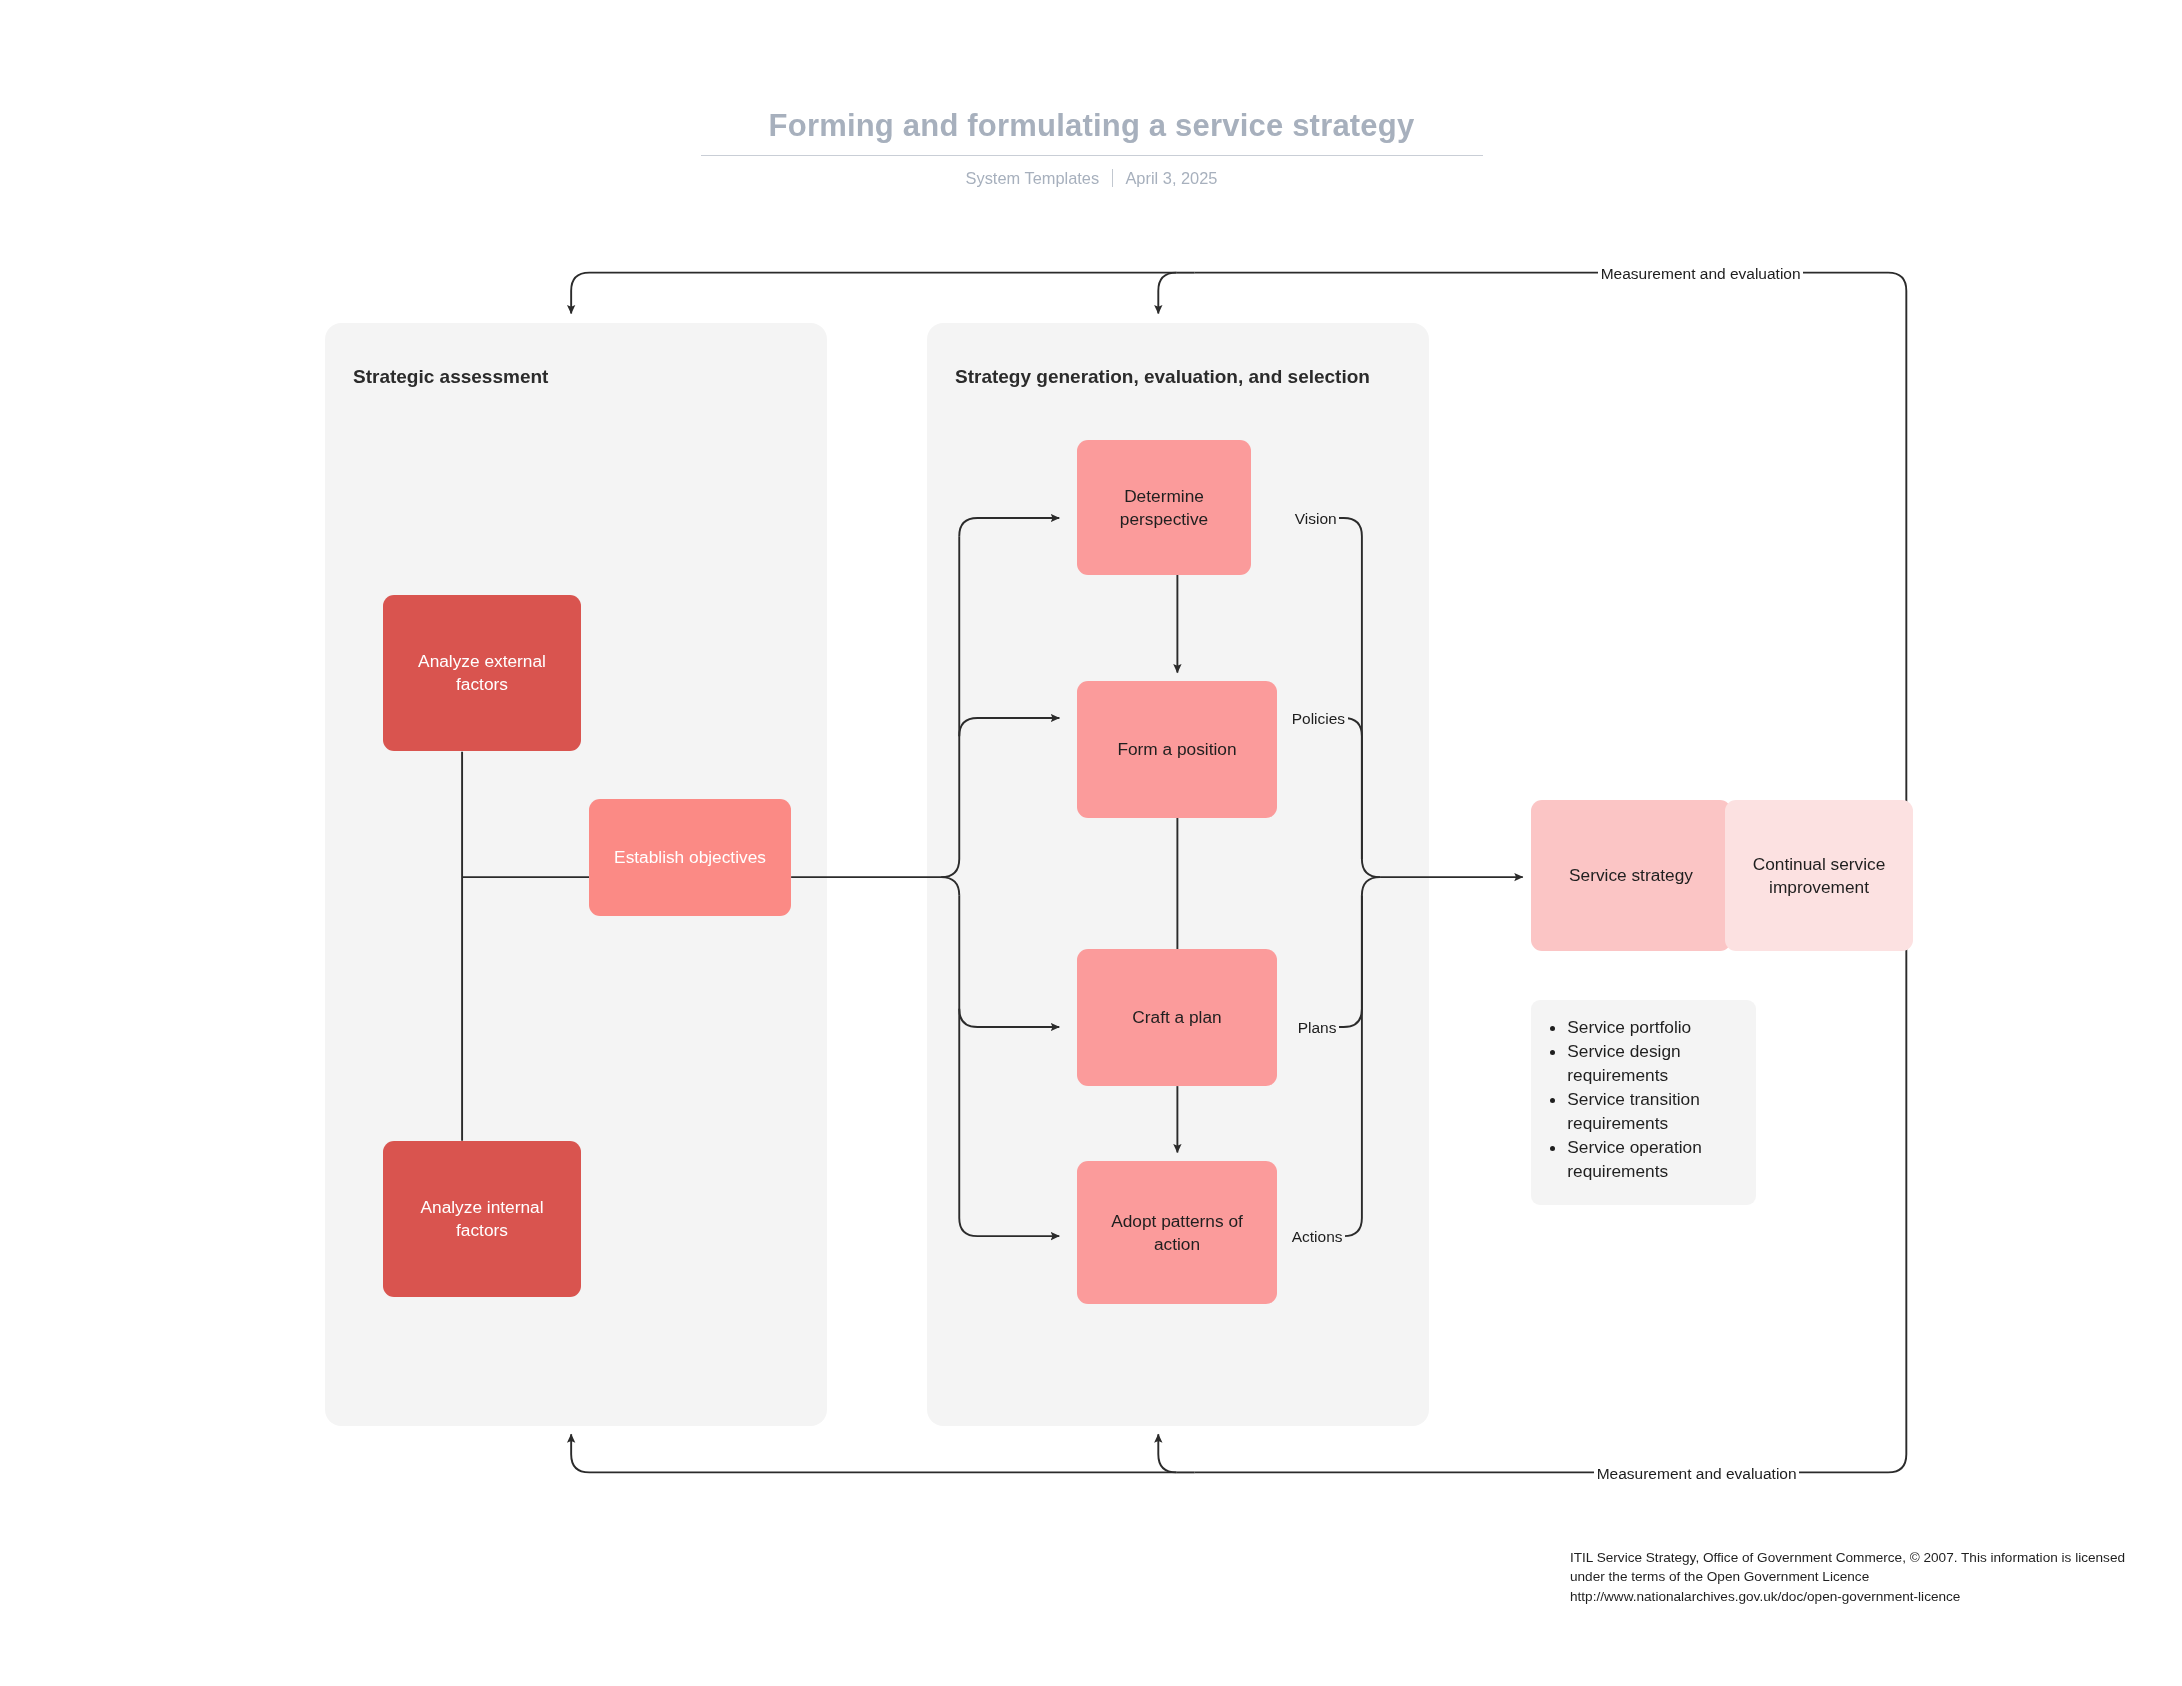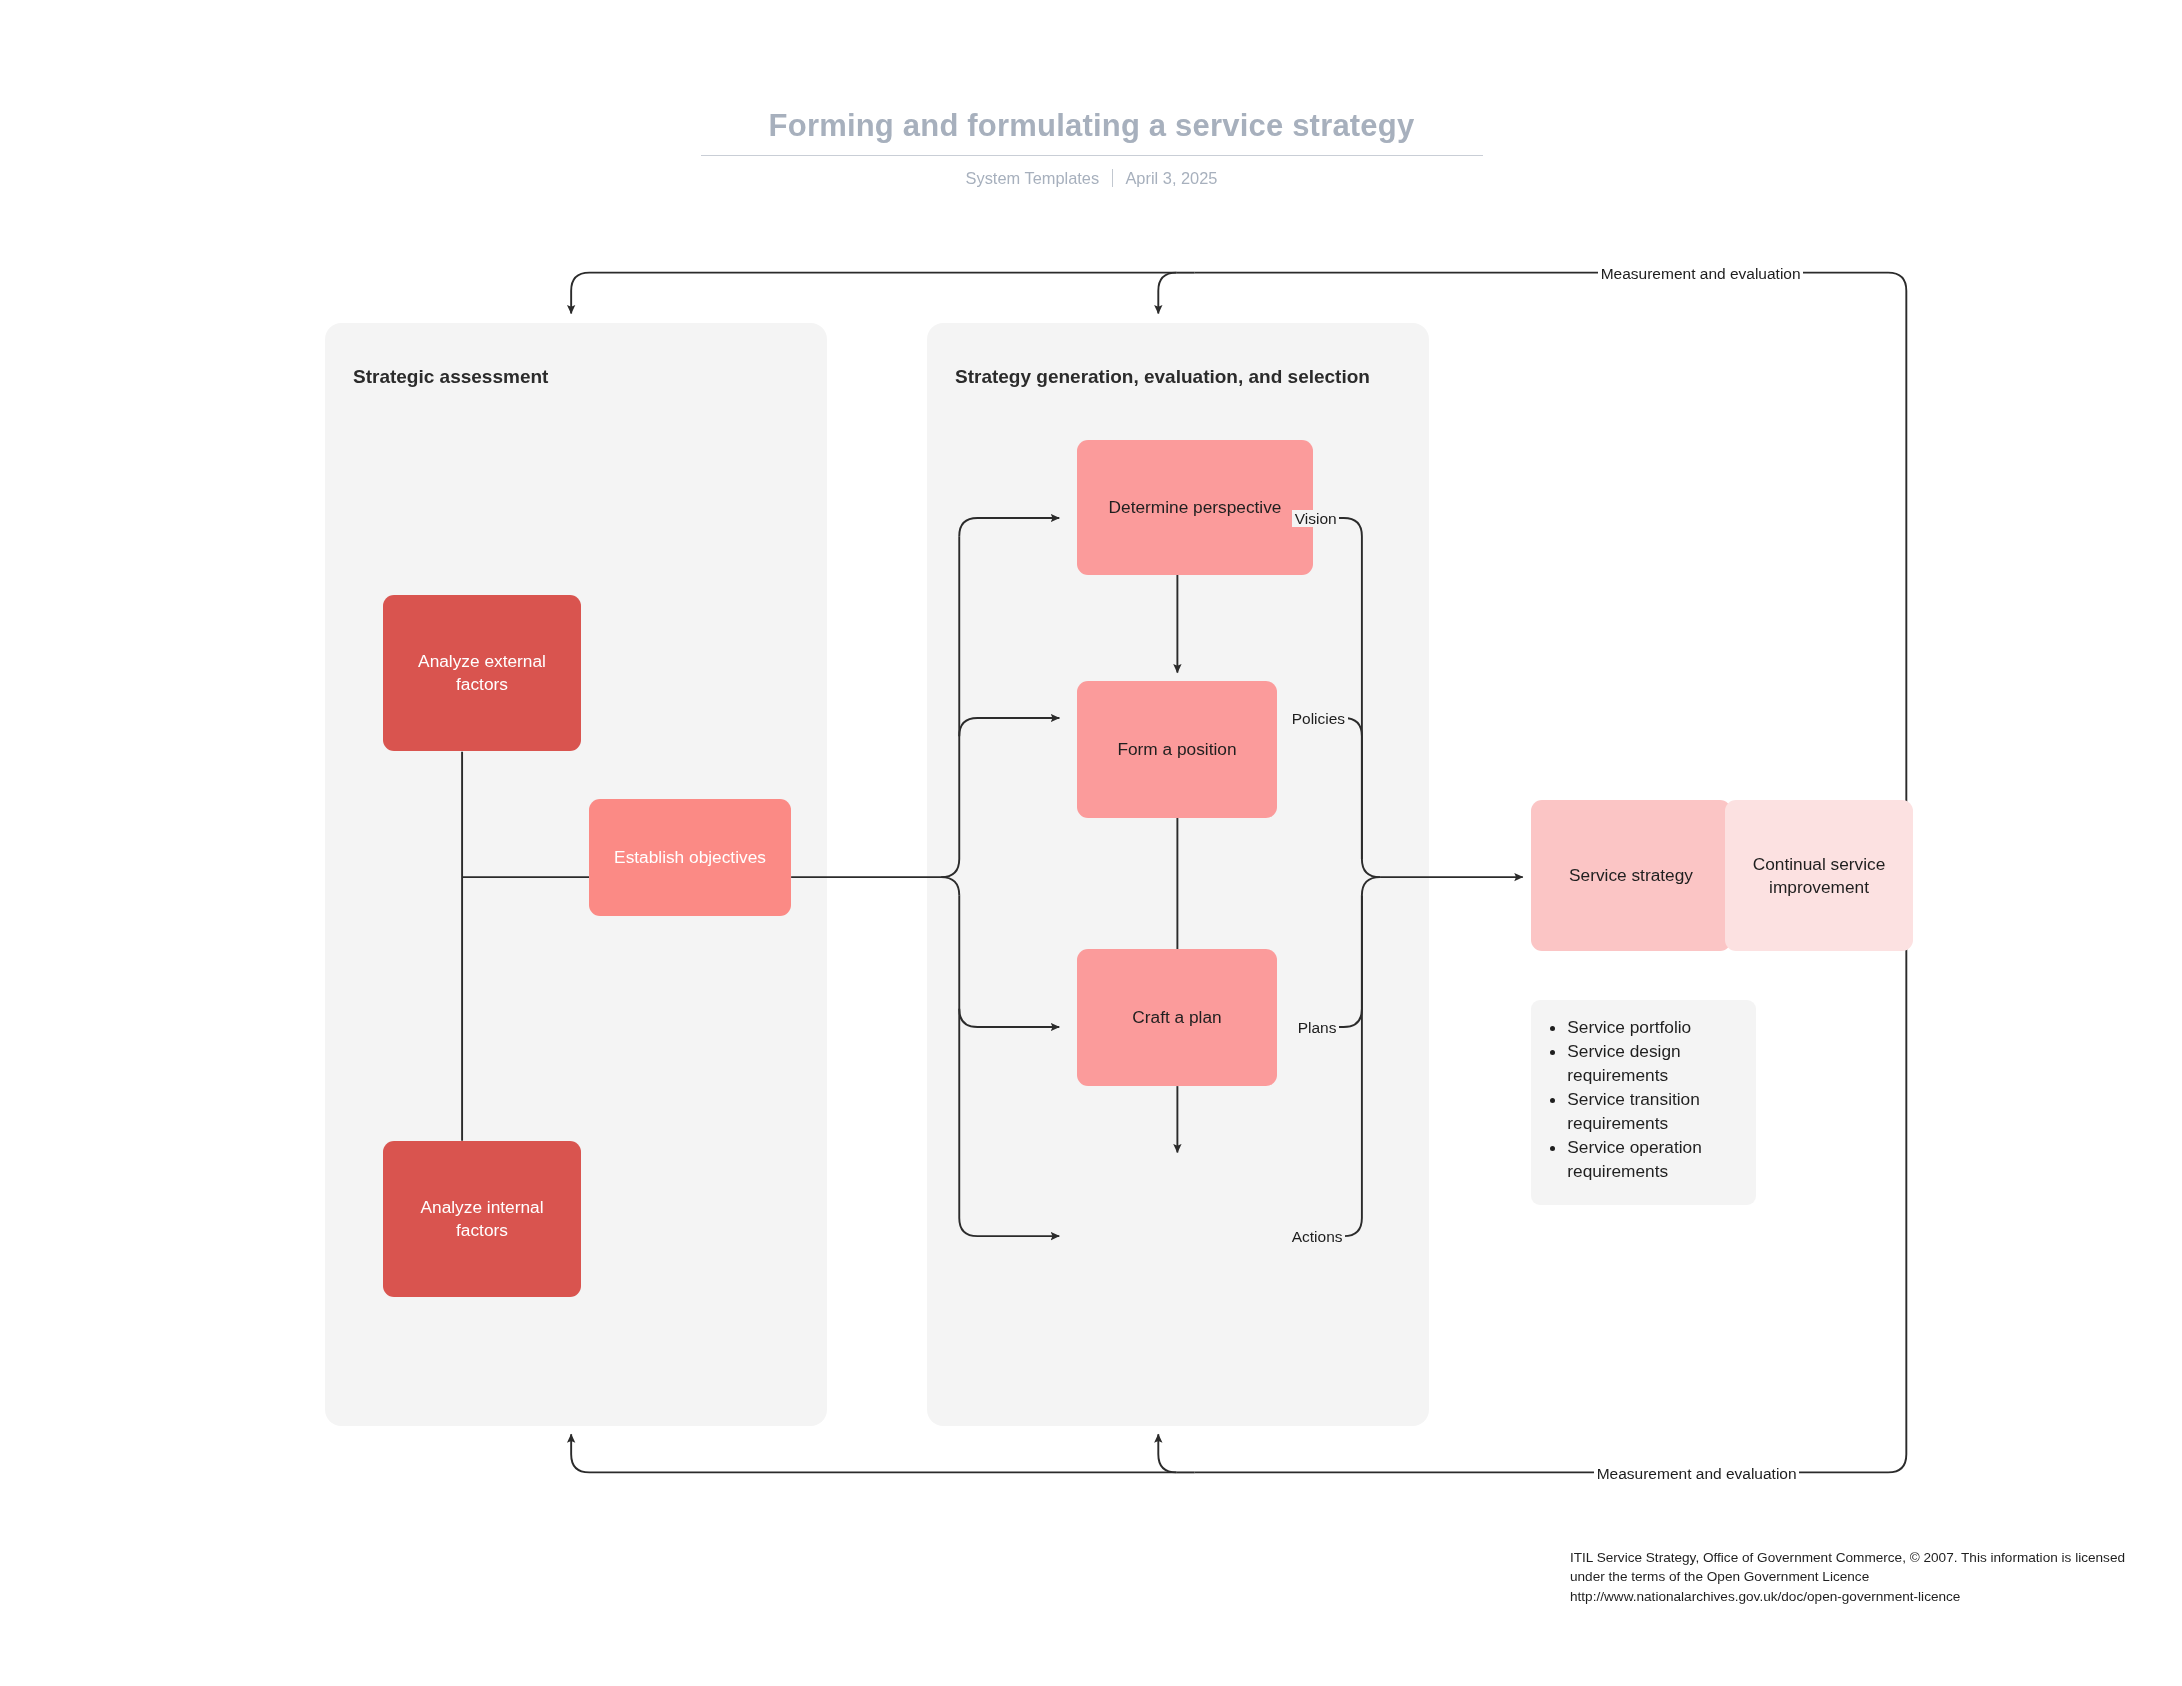--- a/index.html
+++ b/index.html
@@ -220,26 +220,27 @@
 
     </g>
   </svg>
 
   <div class="node dark" style="left:363px; top:595px; width:198px; height:156px;">Analyze external factors</div>
 
   <div class="node dark" style="left:363px; top:1141px; width:198px; height:156px;">Analyze internal factors</div>
 
   <div class="node mid" style="left:589px; top:799px; width:202px; height:117px;">Establish objectives</div>
 
-  <div class="node light" style="left:1077px; top:440px; width:236px; height:135px;">Determine perspective</div>
+  <div class="node light" style="left:1077px; top:440px; width:174px; height:135px;">Determine perspective</div>
 
   <div class="node light" style="left:1077px; top:681px; width:200px; height:137px;">Form a position</div>
 
   <div class="node light" style="left:1077px; top:949px; width:200px; height:137px;">Craft a plan</div>
 
+  <div class="node light" style="left:1077px; top:1161px; width:200px; height:143px;">Adopt patterns of action</div>
 
   <div class="node pale" style="left:1531px; top:800px; width:200px; height:151px;">Service strategy</div>
 
   <div class="node faint" style="left:1725px; top:800px; width:188px; height:151px;">Continual service improvement</div>
 
   <div class="edge-label" style="left:1292px; top:510px;">Vision</div>
   <div class="edge-label" style="left:1289px; top:710px;">Policies</div>
   <div class="edge-label" style="left:1295px; top:1019px;">Plans</div>
   <div class="edge-label" style="left:1289px; top:1228px;">Actions</div>
 

